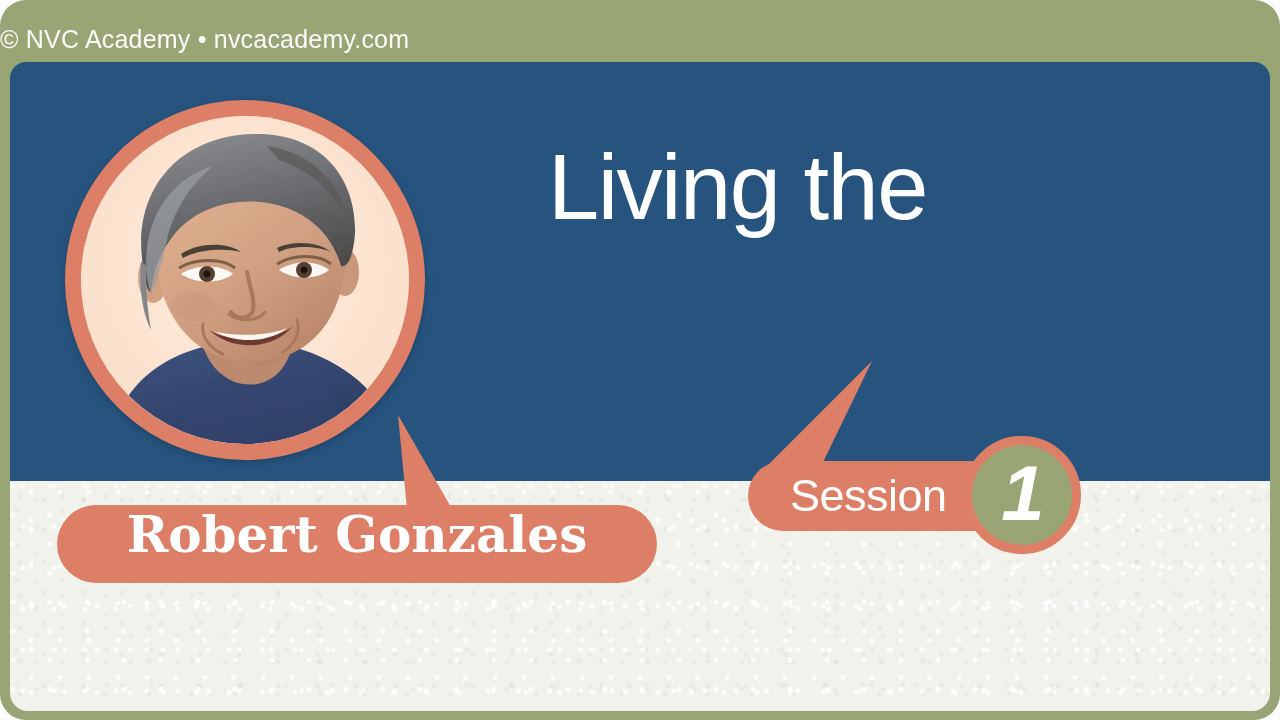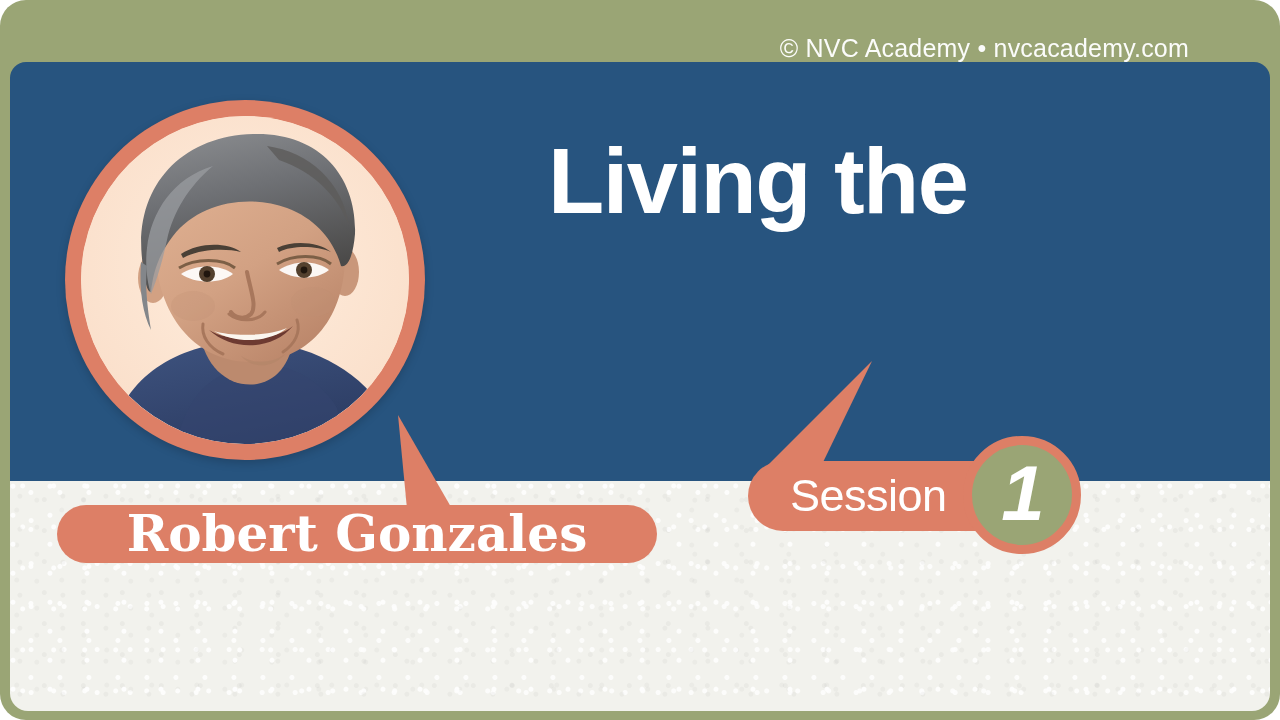--- a/index.html
+++ b/index.html
@@ -26,26 +26,26 @@
     width: 1280px;
     height: 720px;
     background: #9aa575;
     border-radius: 26px;
     overflow: hidden;
   }
 
   
   .copyright-bar {
     position: absolute;
-    left: 0; top: 17px;
+    left: 0; top: 8px;
     width: 1280px;
     height: 62px;
     display: flex;
     align-items: center;
-    justify-content: flex-end;
+    justify-content: flex-start;
     padding-right: 91px;
     box-sizing: border-box;
     z-index: 6;
   }
   .copyright-text {
     color: #ffffff;
     font-size: 25px;
     letter-spacing: 0.2px;
     font-family: "Liberation Sans", sans-serif;
     white-space: nowrap;
@@ -114,44 +114,44 @@
     border-radius: 50%;
     overflow: hidden;
     background: #fbe0cd;
   }
   .portrait-photo { position: absolute; inset: 0; }
 
   
   .title {
     position: absolute;
     left: 548px;
-    top: 132px;
+    top: 138px;
     width: 660px;
     z-index: 5;
     color: #ffffff;
     font-family: "Liberation Sans", sans-serif;
-    font-weight: bold;
+    font-weight: normal;
     font-size: 92px;
     line-height: 1.07;
     letter-spacing: -1.5px;
   }
   .title-line { display: block; white-space: nowrap; }
 
   
   .speaker-pill {
     position: absolute;
     left: 57px;
     top: 505px;
     width: 600px;
-    height: 58px;
+    height: 78px;
     background: #dd7f66;
     border-radius: 40px;
     z-index: 7;
     display: flex;
-    align-items: flex-end;
+    align-items: flex-start;
     justify-content: center;
   }
   .speaker-name {
     color: #ffffff;
     font-family: "DejaVu Serif", "Liberation Serif", serif;
     font-weight: bold;
     font-size: 50px;
     letter-spacing: 0px;
     white-space: nowrap;
   }

